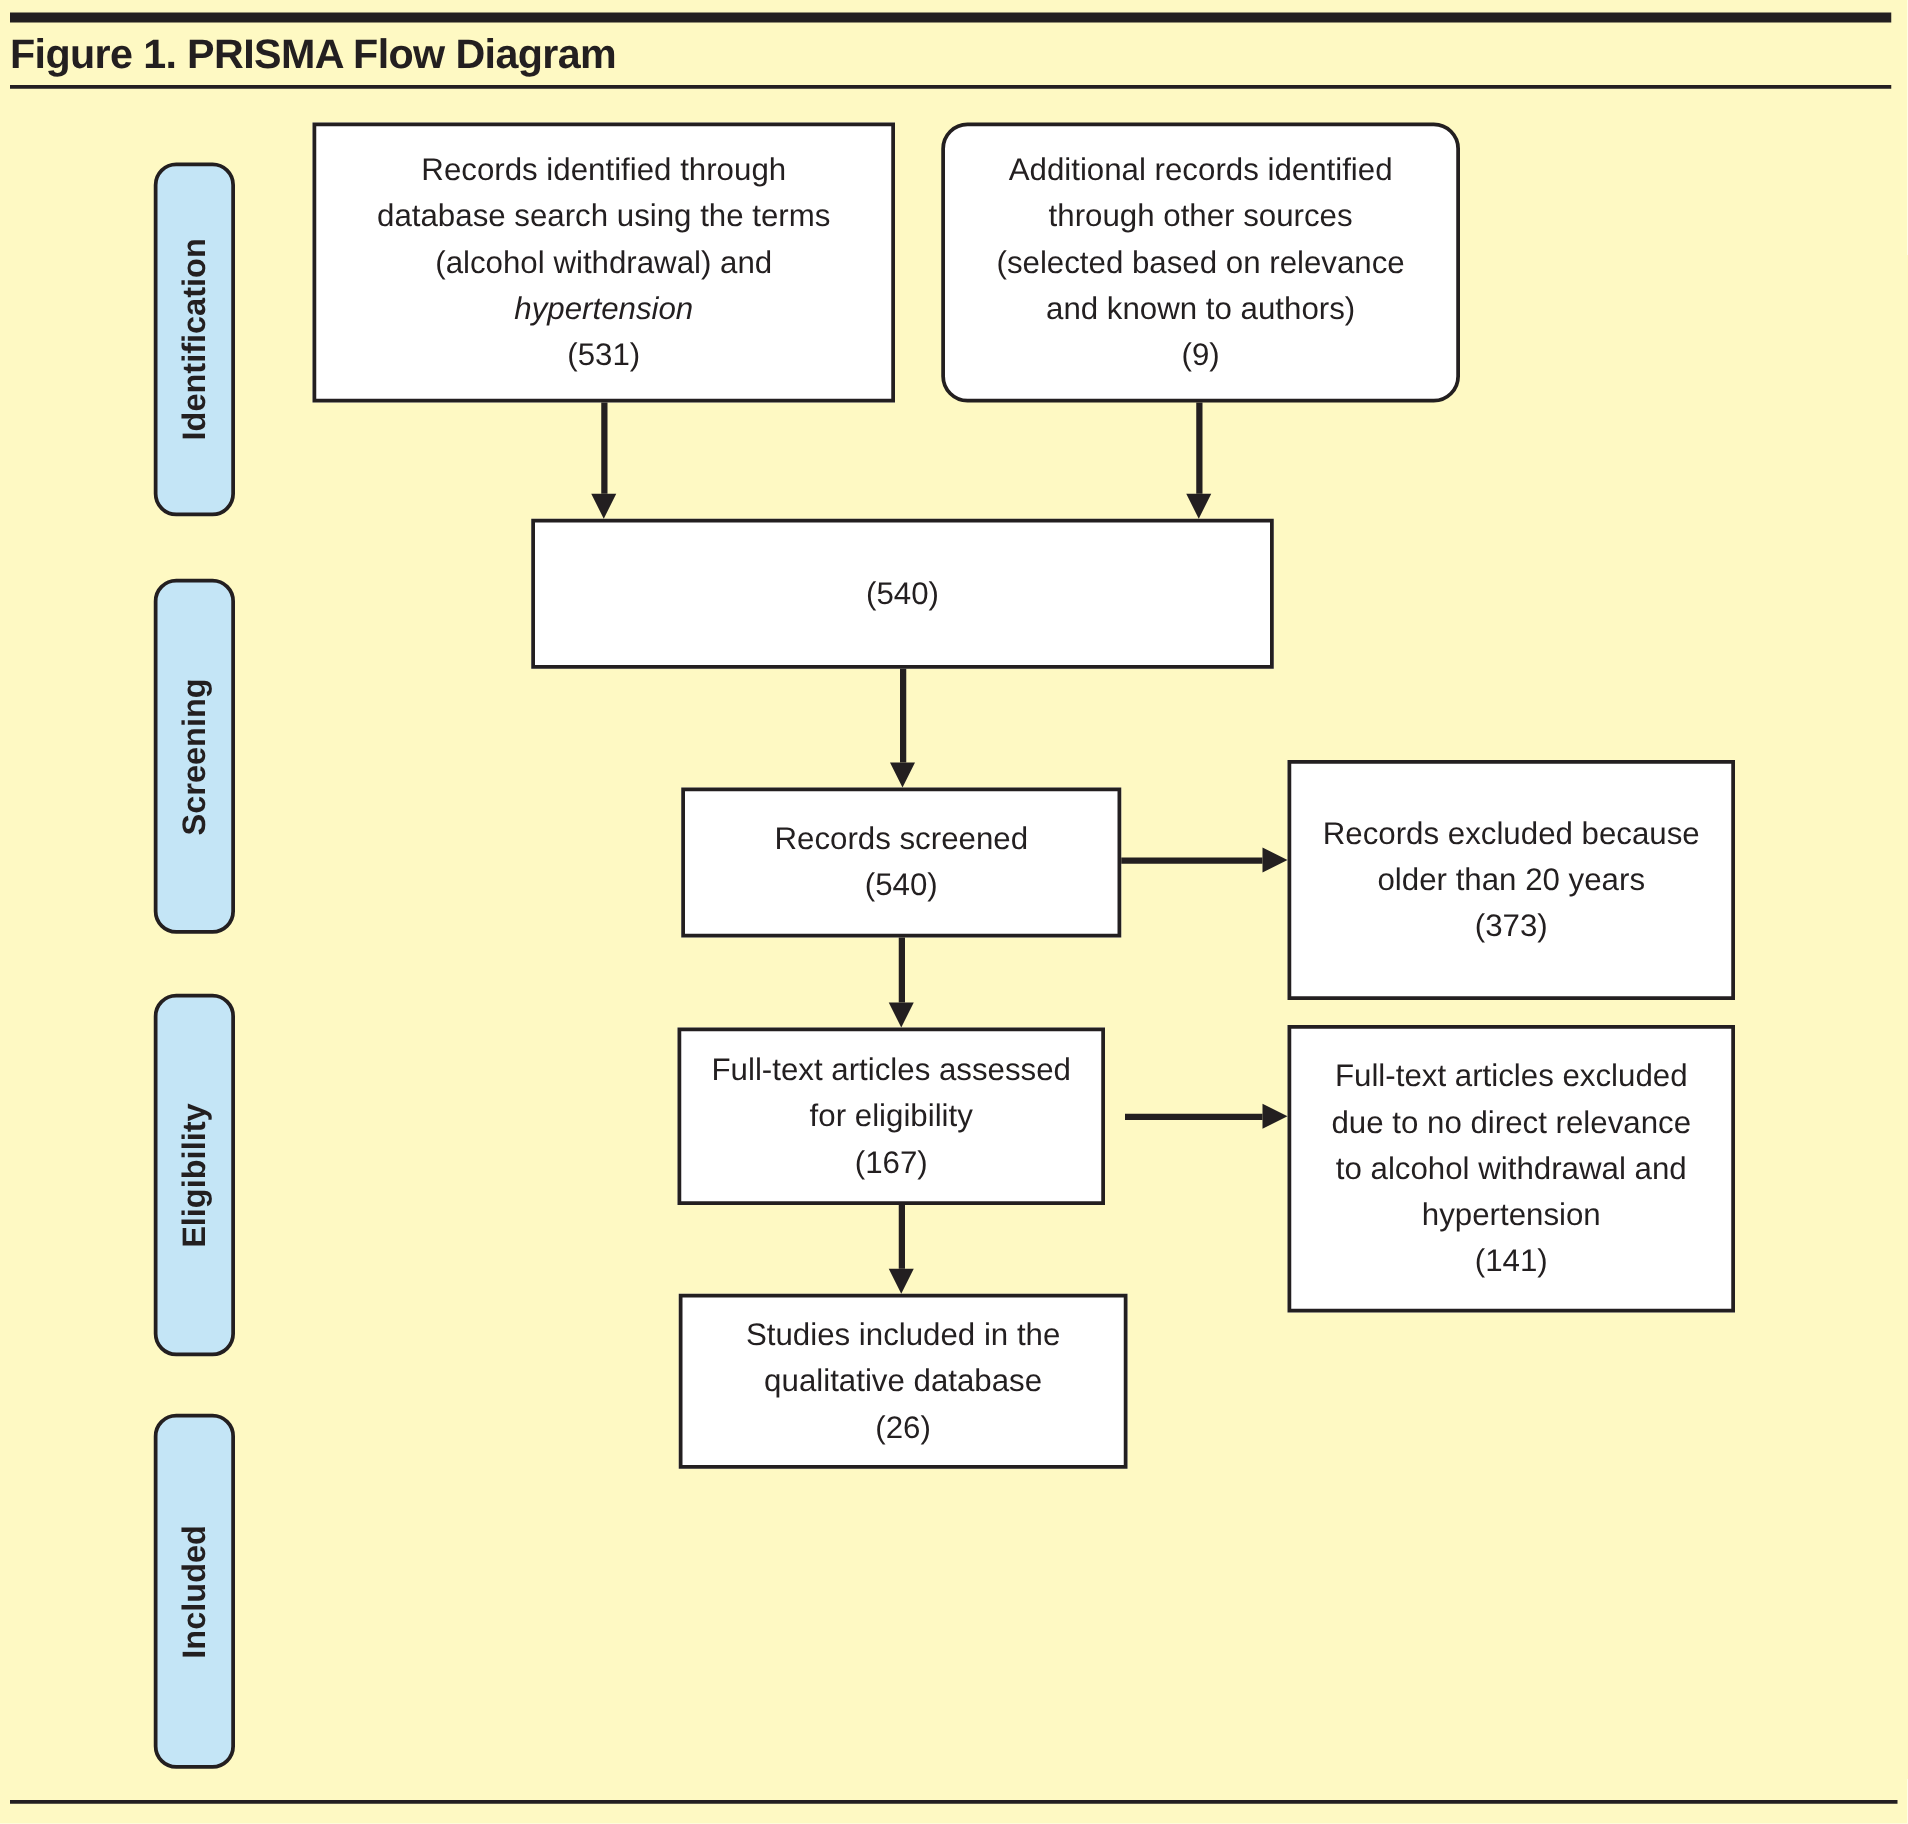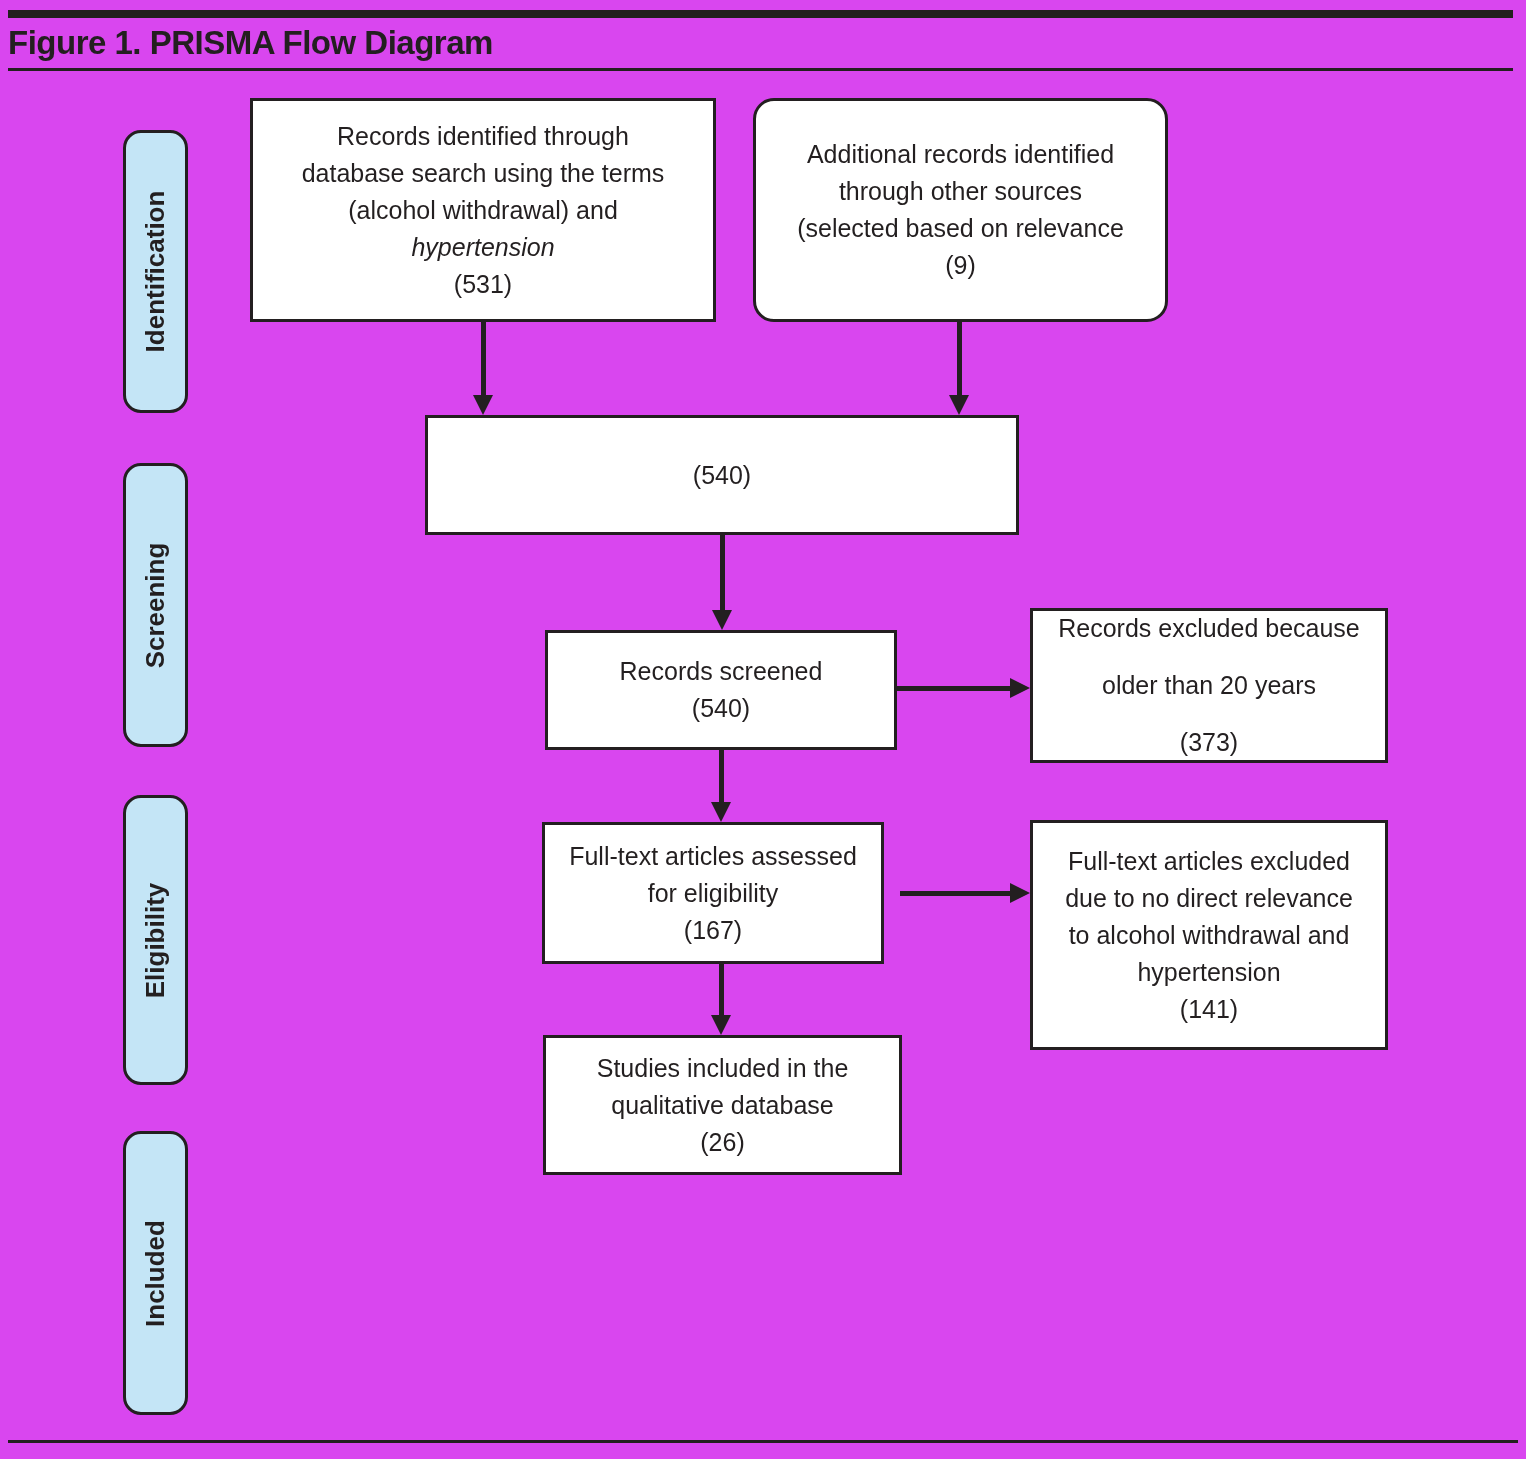--- a/index.html
+++ b/index.html
@@ -2,21 +2,21 @@
 <html style="--stage-fill: #C4E5F6; --line: #231F20;"><head>
 <meta charset="utf-8">
 <style>
   :root{
     --stage-fill:#C4E5F6;
     --line:#231F20;
   }
   *{box-sizing:border-box;margin:0;padding:0;}
   html,body{background:#ffffff;}
   body{font-family:"Liberation Sans","DejaVu Sans",sans-serif;color:var(--line);}
-  .page{position:relative;width:1526px;height:1459px;background:#d946ef;overflow:hidden;}
+  .page{position:relative;width:1526px;height:1459px;background:#fef9c3;overflow:hidden;}
 
   
   .top-bar{position:absolute;left:8px;top:10px;width:1505px;height:8px;background:var(--line);}
   .figure-title{position:absolute;left:8px;top:24px;font-size:33px;font-weight:bold;letter-spacing:-0.5px;}
   .title-rule{position:absolute;left:8px;top:68px;width:1505px;height:3px;background:var(--line);}
   .bottom-rule{position:absolute;left:8px;top:1440px;width:1510px;height:3px;background:var(--line);}
 
   
   .stage{position:absolute;left:123px;width:65px;background:var(--stage-fill);
          border:3px solid var(--line);border-radius:18px;
@@ -28,21 +28,21 @@
   .stage.included{top:1131px;height:284px;}
 
   
   .fbox{position:absolute;background:#ffffff;border:3px solid var(--line);
         display:flex;flex-direction:column;align-items:center;justify-content:center;
         text-align:center;font-size:25px;line-height:37px;padding:6px 10px;}
   .fbox.identified{left:250px;top:98px;width:466px;height:224px;}
   .fbox.additional{left:753px;top:98px;width:415px;height:224px;border-radius:21px;}
   .fbox.duplicates{left:425px;top:415px;width:594px;height:120px;}
   .fbox.screened{left:545px;top:630px;width:352px;height:120px;}
-  .fbox.excluded-old{left:1030px;top:608px;width:358px;height:155px;gap:20px;}
+  .fbox.excluded-old{left:1030px;top:608px;width:358px;height:192px;}
   .fbox.fulltext{left:542px;top:822px;width:342px;height:142px;}
   .fbox.excluded-relevance{left:1030px;top:820px;width:358px;height:230px;}
   .fbox.included-studies{left:543px;top:1035px;width:359px;height:140px;}
 
   
   .arrow-v{position:absolute;width:20px;display:flex;flex-direction:column;align-items:center;}
   .arrow-v .shaft{width:5px;flex:1;background:var(--line);}
   .arrow-v .head{width:0;height:0;border-left:10px solid transparent;
                  border-right:10px solid transparent;border-top:20px solid var(--line);}
   .arrow-h{position:absolute;height:20px;display:flex;flex-direction:row;align-items:center;}
@@ -76,20 +76,21 @@
       <div><span>Records identified through</span></div>
       <div><span>database search using the terms</span></div>
       <div><span>(</span><span style="">alcohol withdrawal</span><span>) and</span></div>
       <div><span style="font-style: italic;">hypertension</span></div>
       <div><span>(531)</span></div>
     </div>
   <div class="fbox additional">
       <div><span>Additional records identified</span></div>
       <div><span>through other sources</span></div>
       <div><span>(selected based on relevance</span></div>
+      <div><span>and known to authors)</span></div>
       <div><span>(9)</span></div>
     </div>
   <div class="fbox duplicates">
       <div><span>(540)</span></div>
     </div>
   <div class="fbox screened">
       <div><span>Records screened</span></div>
       <div><span>(540)</span></div>
     </div>
   <div class="fbox excluded-old">

